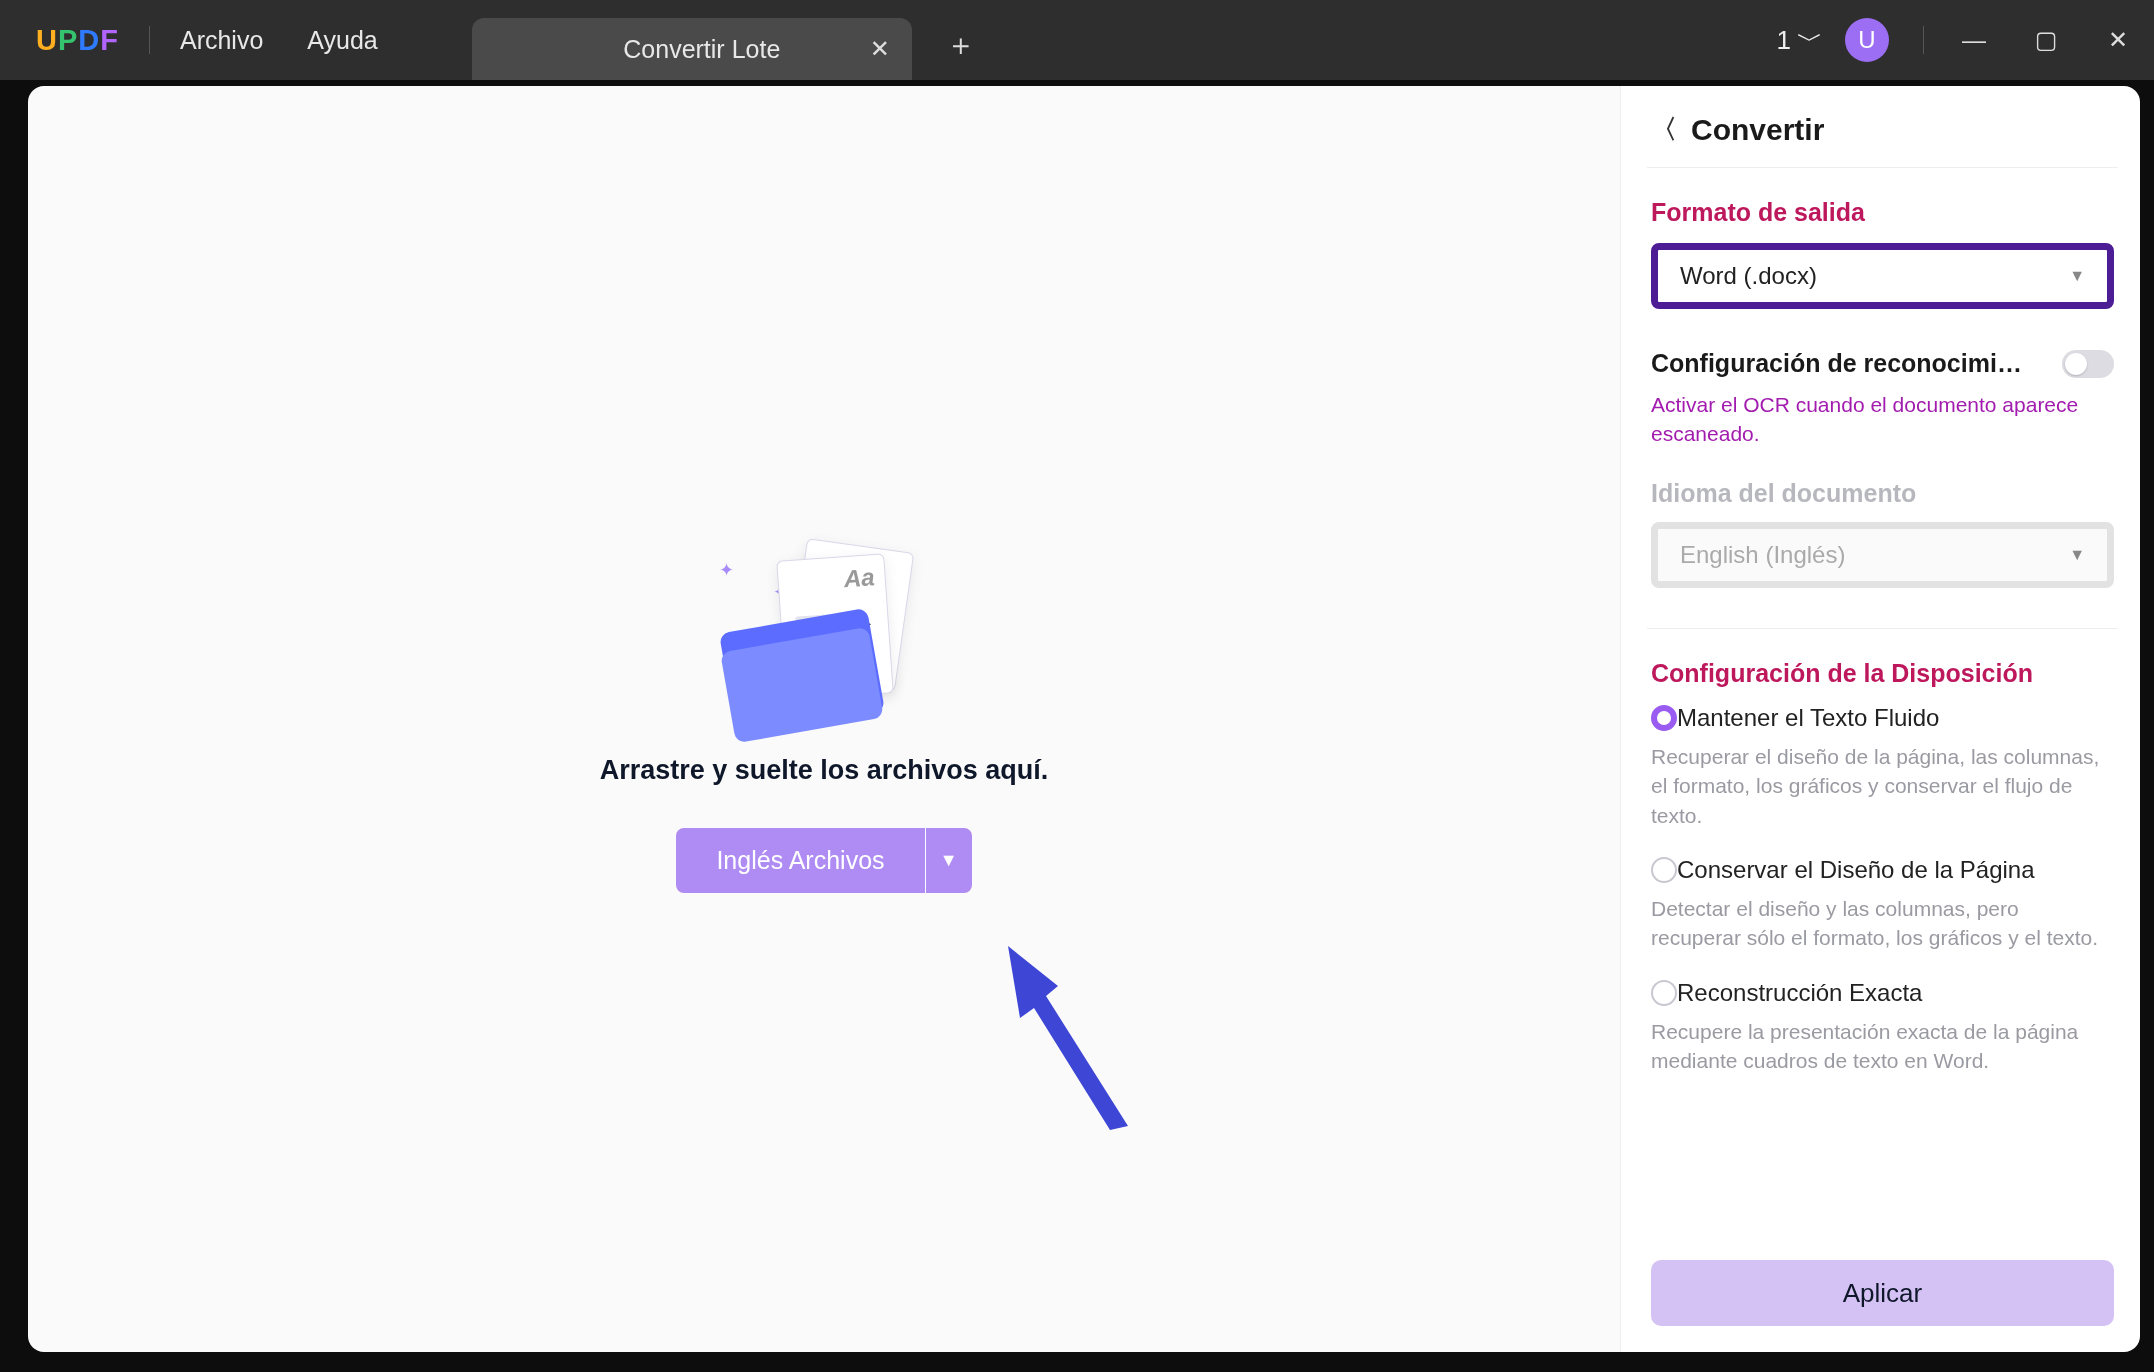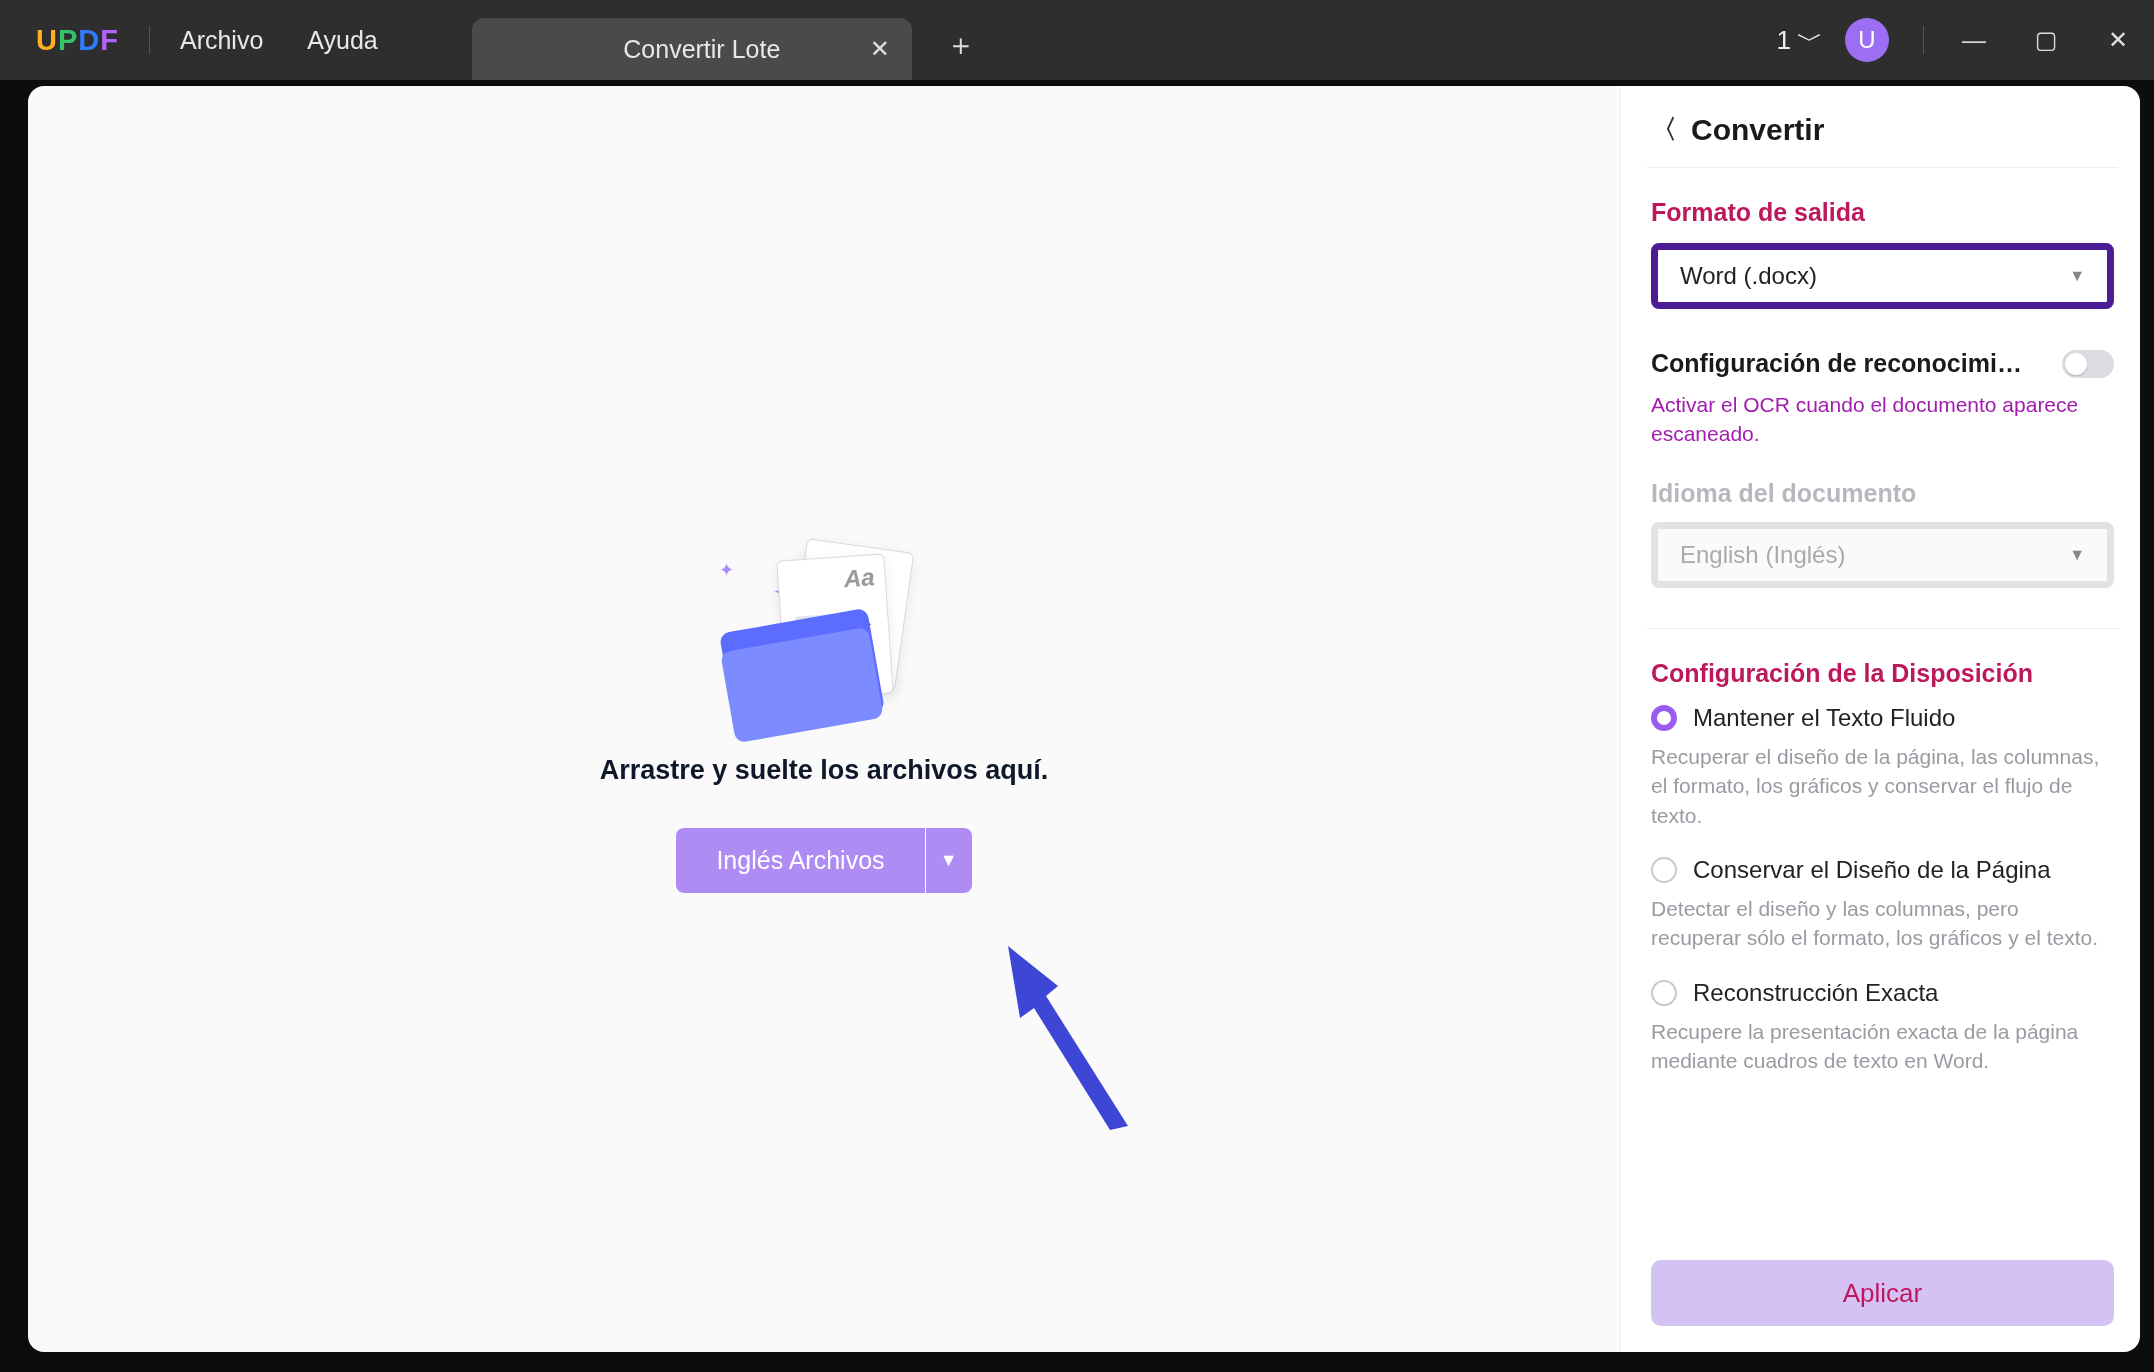--- a/index.html
+++ b/index.html
@@ -68,28 +68,28 @@
 
 .block { margin-bottom: 40px; }
 
 .ocr-row { display:flex; align-items:center; justify-content:space-between; }
 .ocr-title { font-size:25px; font-weight:700; color:#1a1a1a; max-width: 380px; white-space:nowrap; overflow:hidden; text-overflow:ellipsis;}
 .toggle { width:52px; height:28px; border-radius:14px; background:#dcdce2; position:relative; cursor:pointer;}
 .toggle .knob { position:absolute; left:3px; top:3px; width:22px; height:22px; border-radius:11px; background:#fff; box-shadow:0 1px 2px rgba(0,0,0,.2);}
 .ocr-desc { font-size:21px; color:#a21caf; margin-top: 12px; line-height:1.4; }
 .lang-label { font-size:25px; font-weight:700; color:#b7b7be; margin: 30px 0 14px; }
 
-.radio-row { display:flex; align-items:center; gap:16px; margin-top: 0; cursor:pointer;}
+.radio-row { display:flex; align-items:center; margin-top: 0; cursor:pointer;}
 .radio { width:26px; height:26px; border-radius:13px; border:2px solid #c8c8d0; position:relative; flex:0 0 26px;}
 .radio.checked { border:6px solid #9a5cf0; }
 .radio-label { font-size:24px; color:#222; }
 .radio-desc { font-size:21px; color:#9a9aa2; margin: 10px 0 26px 0; line-height:1.4;}
 
 .panel-footer { margin-top:auto; padding-top: 20px; }
-.apply-btn { width:100%; height:66px; border-radius:10px; background:#d5c2f5; color:#be185d; font-size:26px; display:flex; align-items:center; justify-content:center; cursor:pointer; }
+.apply-btn { width:100%; height:66px; border-radius:10px; background:#d5c2f5; color:#0f172a; font-size:26px; display:flex; align-items:center; justify-content:center; cursor:pointer; }
 </style>
 </head>
 <body>
 
 <div class="app">
 
   <div class="titlebar">
     <div class="logo">
       <span class="u">U</span>
       <span class="p">P</span>

